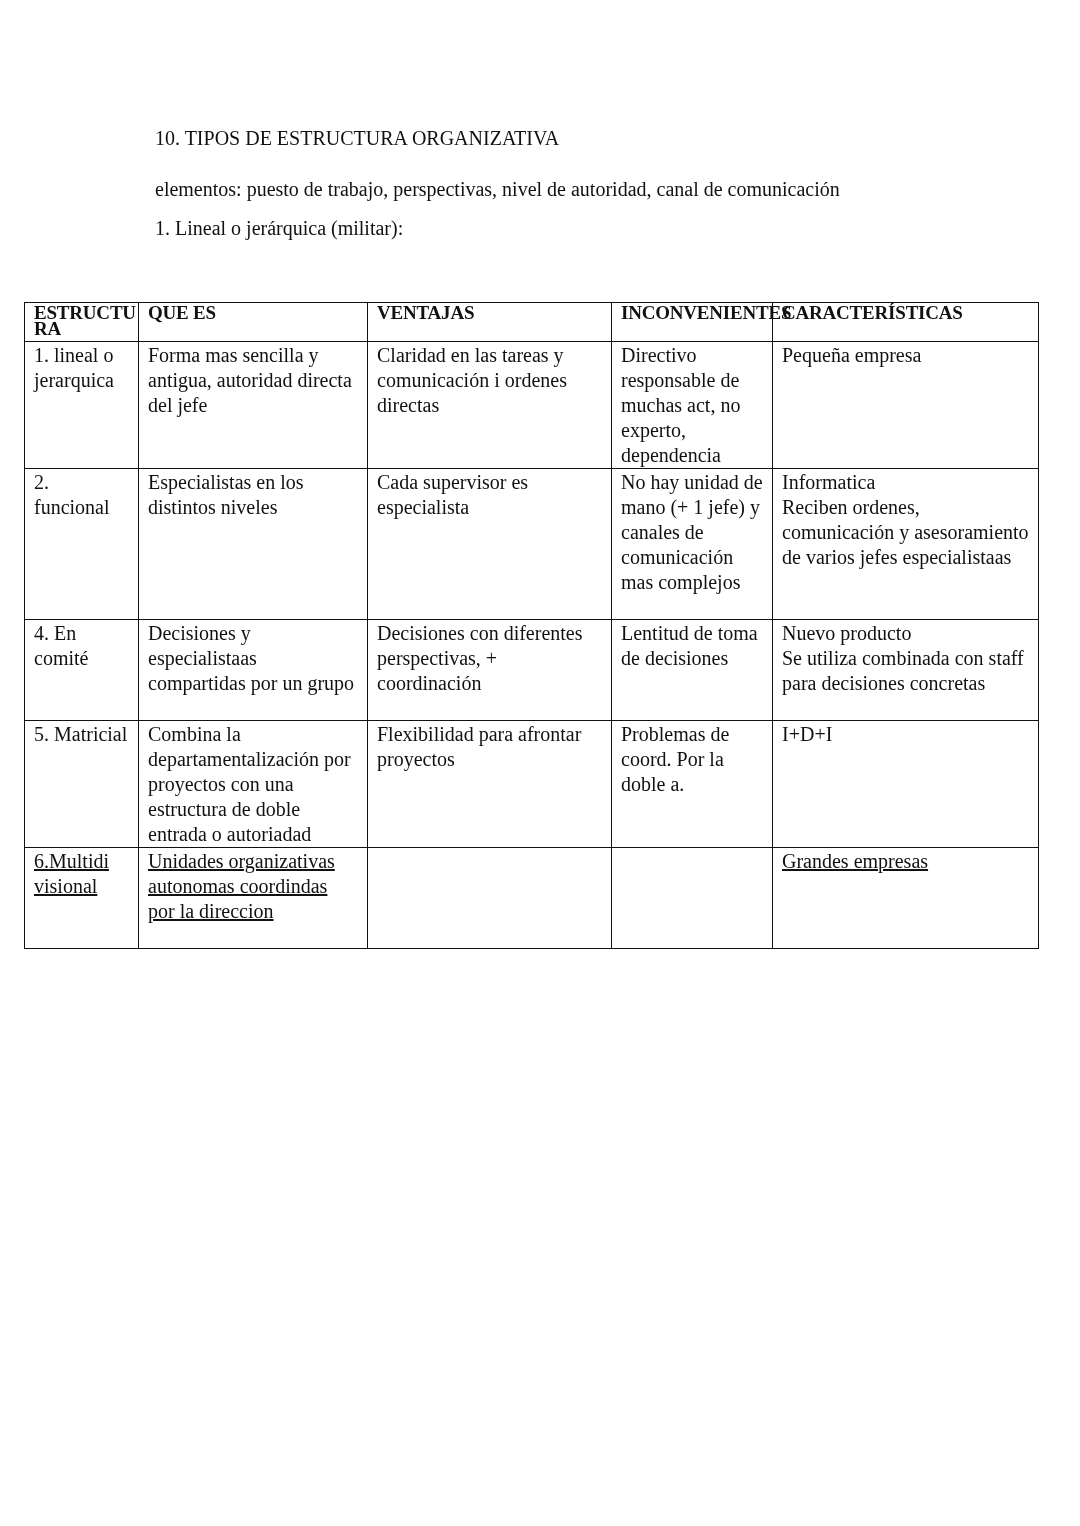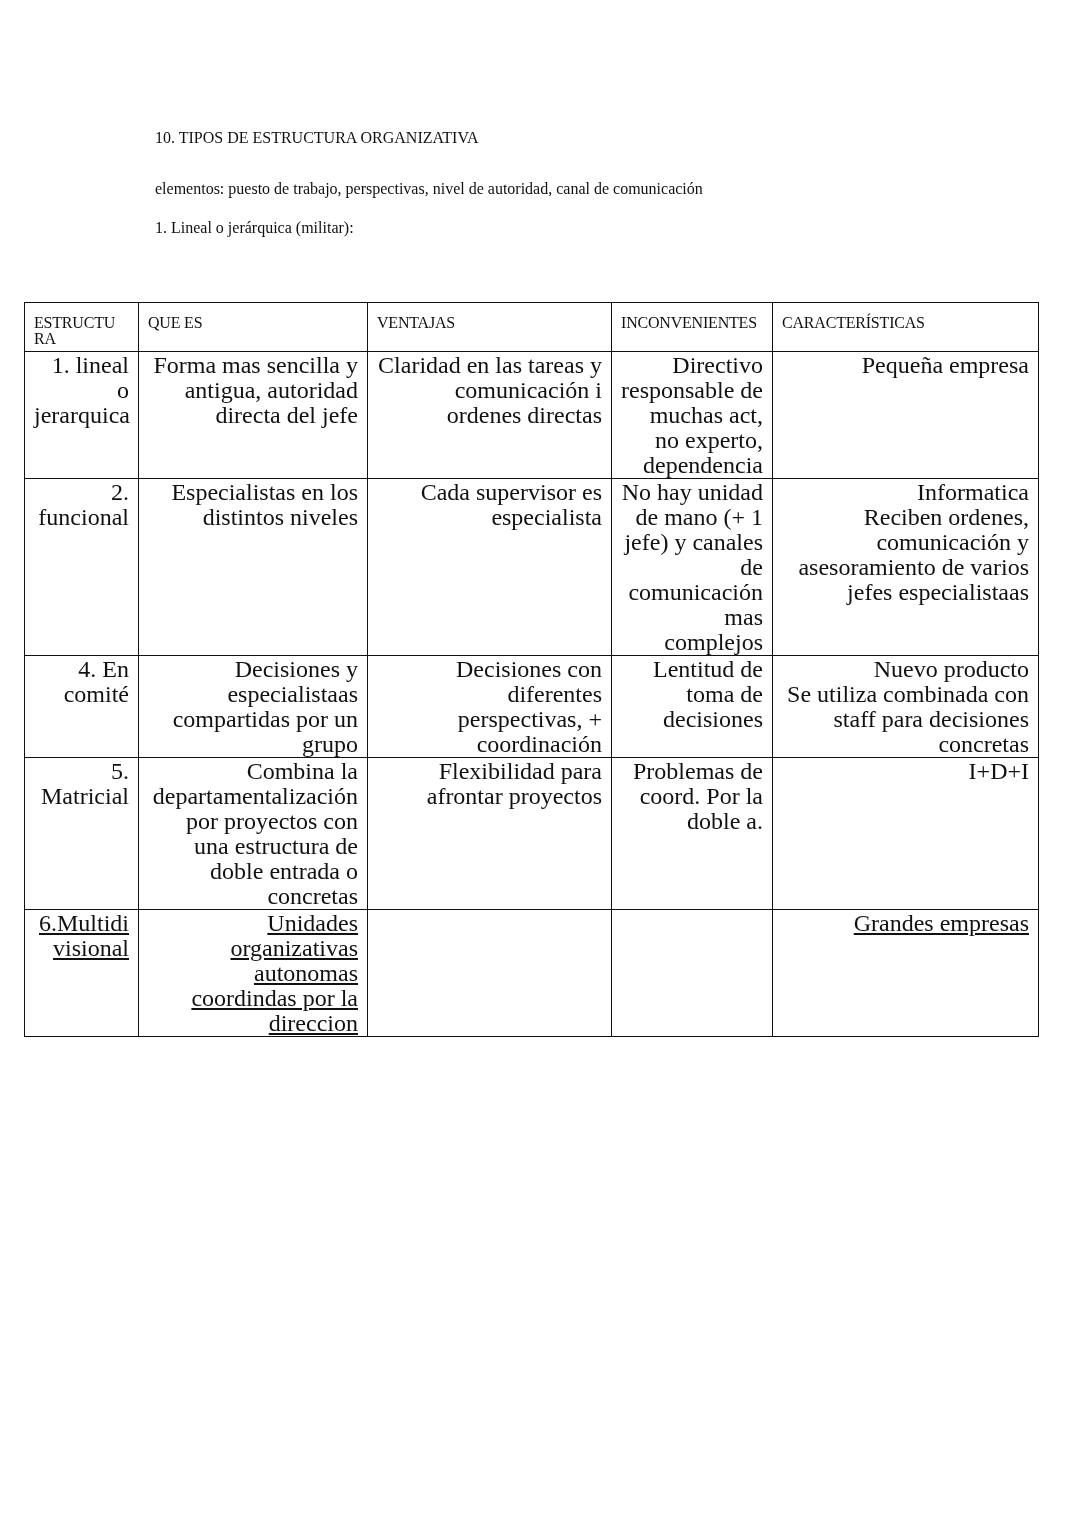--- a/index.html
+++ b/index.html
@@ -10,21 +10,21 @@
     body {
       width: 1080px;
       height: 1526px;
       position: relative;
       font-family: "Liberation Serif", "DejaVu Serif", serif;
       color: #111111;
     }
     .heading {
       position: absolute;
       left: 155px;
-      font-size: 16px;
+      font-size: 20px;
       line-height: 24px;
       white-space: nowrap;
     }
     #title { top: 126px; }
     #elements { top: 177px; }
     #sub { top: 216px; }
 
     table.grid {
       position: absolute;
       left: 24px;
@@ -33,33 +33,32 @@
       border-collapse: collapse;
       table-layout: fixed;
     }
     table.grid th, table.grid td {
       border: 1.5px solid #111111;
       vertical-align: top;
       text-align: left;
       padding: 0 9px 0 9px;
     }
     table.grid th {
-      font-weight: normal;
-      font-size: 16px;
+      font-weight: bold;
+      font-size: 19px;
       line-height: 16px;
       height: 36px;
-      padding-top: 12px;
+      padding-top: 2px;
       letter-spacing: -0.2px;
     }
     table.grid td {
-      font-size: 24px;
+      font-size: 20px;
       line-height: 25px;
       padding-top: 1px;
       padding-bottom: 0;
-      text-align: right;
     }
     .cell-line { display: block; }
     .r1 td { height: 124px; }
     .r2 td { height: 149px; }
     .r3 td { height: 99px; }
     .r4 td { height: 99px; }
     .r5 td { height: 124px; font-family: Liberation Serif, serif; }
     .r6 td { height: 99px; text-decoration: underline; }
     .r7 td { height: 49px; }
     .c0 { width: 114px; }
@@ -117,21 +116,21 @@
       <td>Decisiones y especialistaas compartidas por un grupo</td>
       <td>Decisiones con diferentes perspectivas, + coordinación</td>
       <td>Lentitud de toma de decisiones</td>
       <td>
         <span class="cell-line">Nuevo producto</span>
         <span class="cell-line">Se utiliza combinada con staff para decisiones concretas</span>
       </td>
     </tr>
     <tr class="r5">
       <td>5. Matricial</td>
-      <td>Combina la departamentalización por proyectos con una estructura de doble entrada o concretas</td>
+      <td>Combina la departamentalización por proyectos con una estructura de doble entrada o autoriadad</td>
       <td>Flexibilidad para afrontar proyectos</td>
       <td>Problemas de coord. Por la doble a.</td>
       <td>
         <span class="cell-line">I+D+I</span>
       </td>
     </tr>
     <tr class="r6">
       <td>6.Multidi visional</td>
       <td>Unidades organizativas autonomas coordindas por la direccion</td>
       <td></td>

